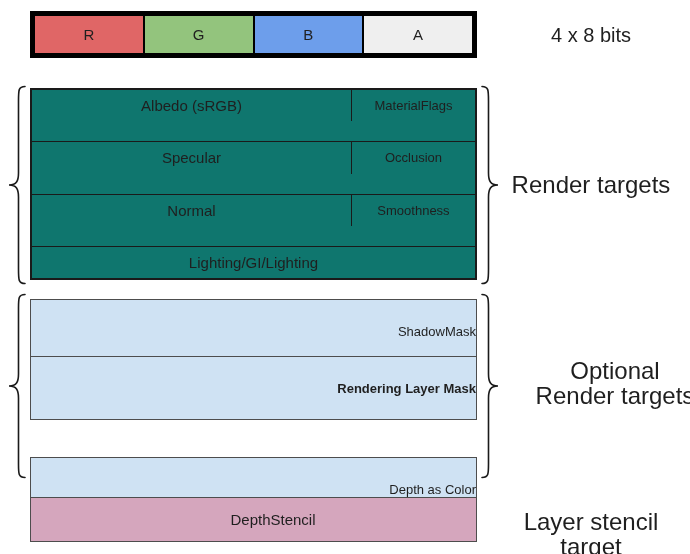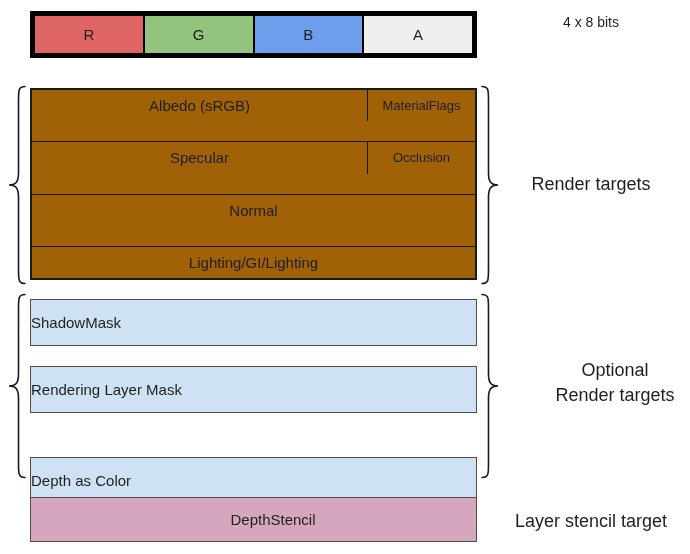--- a/index.html
+++ b/index.html
@@ -29,24 +29,24 @@
     flex: 1 1 0;
     border: 2px solid #000;
     display: flex;
     align-items: center;
     justify-content: center;
     font-size: 15px;
   }
   .channel-cell + .channel-cell { margin-left: -2px; }
   .bits-label {
     position: absolute;
-    left: 491px; top: 14px;
+    left: 491px; top: 24px;
     width: 200px;
     text-align: center;
-    font-size: 14px;
+    font-size: 20px;
   }
   
   .rt-table {
     position: absolute;
     left: 30px; top: 88px;
     width: 447px; height: 192px;
     box-sizing: border-box;
     border: 2px solid #1a1a1a;
     background: #cfe2f3;
     display: flex;
@@ -59,63 +59,63 @@
   }
   .rt-row + .rt-row { border-top: 1.5px solid #1a1a1a; margin-top: 20px; }
   .rt-main {
     flex: 1 1 auto;
     display: flex;
     align-items: center;
     justify-content: center;
     font-size: 15px;
   }
   .rt-alpha {
-    width: 108px;
+    width: 124px;
     box-sizing: border-box;
     border-left: 1.5px solid #1a1a1a;
     display: flex;
     align-items: center;
     justify-content: center;
     font-size: 13px;
   }
   
   .opt-box {
     position: absolute;
     left: 30px;
-    width: 447px; height: 47px;
+    width: 447px; height: 64px;
     box-sizing: border-box;
     border: 1.5px solid #4d4d4d;
     background: #cfe2f3;
     display: flex;
     align-items: center;
-    justify-content: flex-start;
-    font-size: 15px;
+    justify-content: flex-end;
+    font-size: 13px;
   }
   .opt-box.b1 { top: 299px; }
-  .opt-box.b2 { top: 366px; }
+  .opt-box.b2 { top: 356px; font-weight: bold; }
   .opt-box.b3 { top: 425px; }
   
   .ds-box {
     position: absolute;
     left: 30px; top: 497px;
     width: 447px; height: 45px;
     box-sizing: border-box;
     border: 1.5px solid #4d4d4d;
     display: flex;
     align-items: center;
     justify-content: center;
     font-size: 15px;
   }
   
   .side-label {
     position: absolute;
     left: 491px;
     width: 200px;
     text-align: center;
-    font-size: 18px;
+    font-size: 24px;
     line-height: 25px;
   }
   .side-label.rt  { top: 172px; }
   .side-label.opt { top: 358px; margin-left: 24px; }
   .side-label.ds  { top: 509px; }
   
   .brace { position: absolute; width: 20px; }
   .brace svg { display: block; }
   .brace path {
     fill: none;
@@ -142,31 +142,32 @@
     </div>
     <div class="channel-cell" style="background: rgb(109, 158, 235);">
       <span>B</span>
     </div>
     <div class="channel-cell" style="background: rgb(239, 239, 239);">
       <span>A</span>
     </div>
   </div>
   <div class="bits-label">4 x 8 bits</div>
 
-  <div class="rt-table" style="background: #a16207;">
+  <div class="rt-table" style="background: #0f766e;">
     <div class="rt-row">
       <div class="rt-main">Albedo (sRGB)</div>
       <div class="rt-alpha">MaterialFlags</div>
     </div>
     <div class="rt-row">
       <div class="rt-main">Specular</div>
       <div class="rt-alpha">Occlusion</div>
     </div>
     <div class="rt-row">
       <div class="rt-main">Normal</div>
+      <div class="rt-alpha">Smoothness</div>
     </div>
     <div class="rt-row">
       <div class="rt-main">Lighting/GI/Lighting</div>
     </div>
   </div>
 
   <div class="brace l1">
     <svg width="20" height="200" viewBox="0 0 20 200">
       <path d="M 18 1.5 C 11.5 1.5 11.5 5 11.5 16 L 11.5 88 C 11.5 96 9.5 100 2 100 C 9.5 100 11.5 104 11.5 112 L 11.5 184 C 11.5 195 11.5 198.5 18 198.5"></path>
     </svg>

